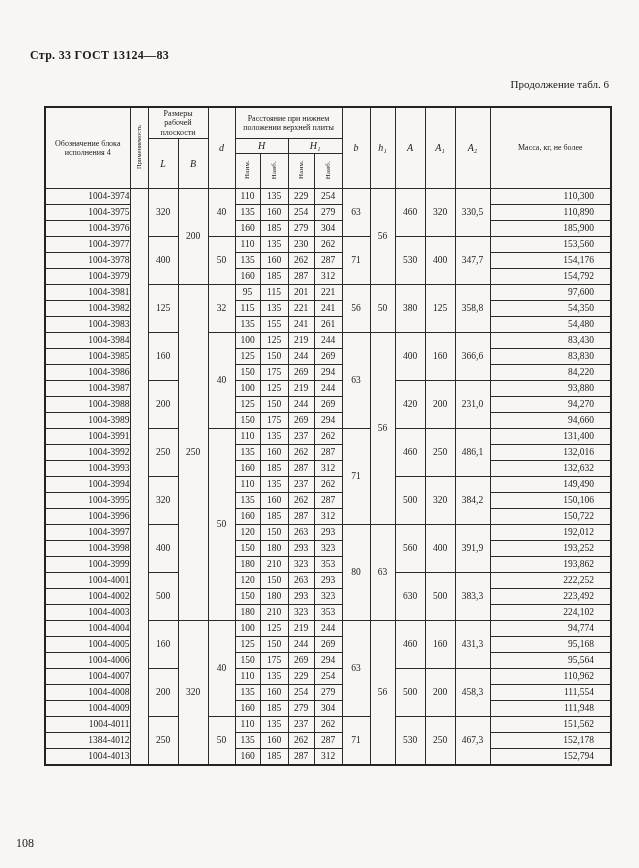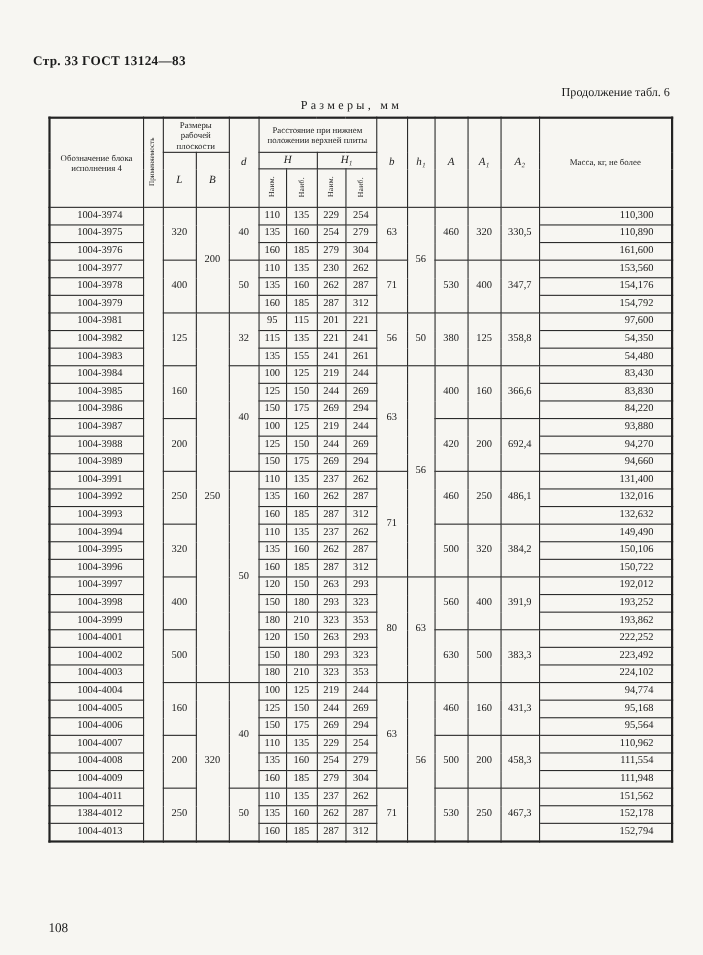--- a/index.html
+++ b/index.html
@@ -17,21 +17,21 @@
     font-size: 12px; font-weight: bold; letter-spacing: 0.3px;
   }
   .continuation {
     position: absolute; right: 30px; top: 78px;
     font-size: 11px; 
   }
   .table-title {
     position: absolute; left: 0; top: 90px; width: 100%;
     text-align: center; font-size: 11px; letter-spacing: 3px;
   }
-  .page-number { position: absolute; left: 44px; top: 836px; font-size: 12px; }
+  .page-number { position: absolute; left: 16px; top: 836px; font-size: 12px; }
 
   table.dims {
     position: absolute; left: 44px; top: 106px; width: 566px;
     border-collapse: collapse; table-layout: fixed;
     border: 2px solid #232323;
   }
   .dims th, .dims td {
     border: 1px solid #2b2b2b;
     text-align: center; vertical-align: middle;
     padding: 0; overflow: hidden;
@@ -44,31 +44,30 @@
   }
   .dims thead th.ital { font-style: italic; font-size: 10px; }
   .vert {
     writing-mode: vertical-rl; transform: rotate(180deg);
     display: inline-block; line-height: 1; font-size: 7px; letter-spacing: 0.2px;
   }
   .vert-long { font-size: 6.5px; letter-spacing: 0; }
   .dims tbody td {
     font-size: 9.5px; height: 16px; line-height: 15px; white-space: nowrap;
   }
-  td.desig { text-align: center; padding-left: 6px; }
+  td.desig { text-align: right; padding-left: 6px; }
   td.mass  { text-align: right; padding-right: 16px; }
 </style>
 </head>
 <body>
 
 <div class="page">
 
   <div class="header-left">Стр. 33 ГОСТ 13124—83</div>
   <div class="continuation">Продолжение табл. 6</div>
-  <div class="table-title">Размеры, мм</div>
 
   <table class="dims">
     <colgroup>
       <col style="width:85px">
         <col style="width:18px">
         <col style="width:30px">
         <col style="width:30px">
       <col style="width:27px">
         <col style="width:25px">
         <col style="width:28px">
@@ -133,21 +132,21 @@
           <td>254</td>
           <td>279</td>
           <td class="mass">110,890</td>
         </tr>
         <tr>
           <td class="desig">1004-3976</td>
           <td>160</td>
           <td>185</td>
           <td>279</td>
           <td>304</td>
-          <td class="mass">161,600</td>
+          <td class="mass">185,900</td>
         </tr>
         <tr>
           <td class="desig">1004-3977</td>
           <td rowspan="3">400</td>
           <td rowspan="3">50</td>
           <td>110</td>
           <td>135</td>
           <td>230</td>
           <td>262</td>
           <td rowspan="3">71</td>
@@ -237,21 +236,21 @@
         </tr>
         <tr>
           <td class="desig">1004-3987</td>
           <td rowspan="3">200</td>
           <td>100</td>
           <td>125</td>
           <td>219</td>
           <td>244</td>
           <td rowspan="3">420</td>
           <td rowspan="3">200</td>
-          <td rowspan="3">692,4</td>
+          <td rowspan="3">231,0</td>
           <td class="mass">93,880</td>
         </tr>
         <tr>
           <td class="desig">1004-3988</td>
           <td>125</td>
           <td>150</td>
           <td>244</td>
           <td>269</td>
           <td class="mass">94,270</td>
         </tr>

